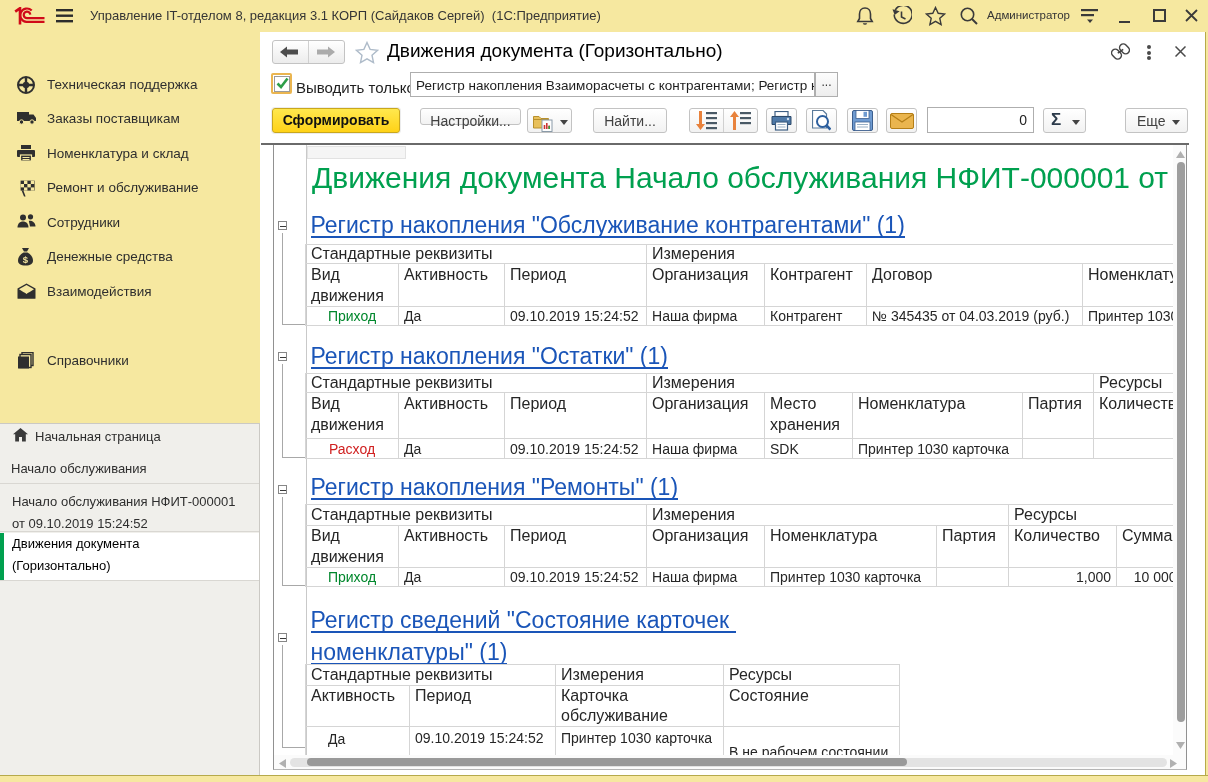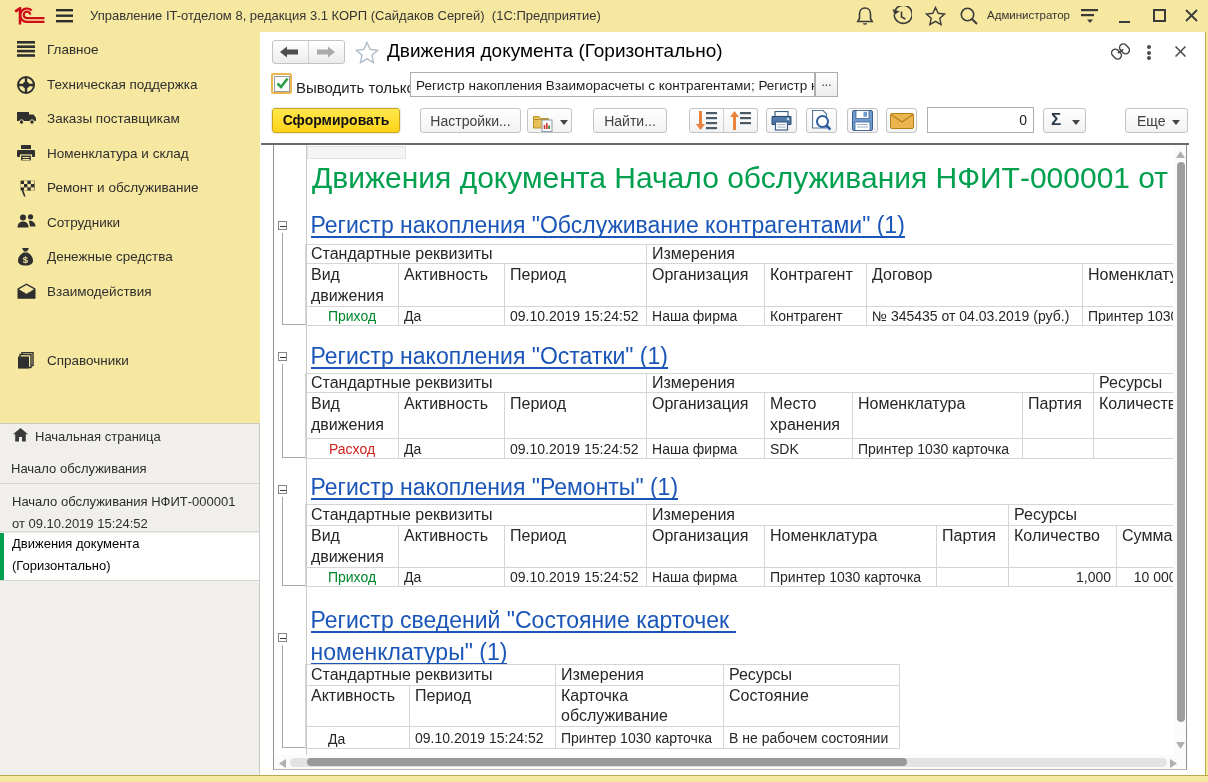--- a/index.html
+++ b/index.html
@@ -90,29 +90,20 @@
   <div class="abs" style="left:1119px;top:21px;width:11px;height:2px;background:#3a3a3a"></div>
 
   <div class="abs" style="left:1153px;top:9px;width:13px;height:13px;border:2px solid #3a3a3a"></div>
 
   <svg class="abs" style="left:1185px;top:9px" width="13" height="13" viewBox="0 0 13 13">
     <path d="M1 1 L12 12 M12 1 L1 12" stroke="#3a3a3a" stroke-width="1.8"></path>
   </svg>
 </div>
 
 <div id="sidemenu">
-  <div class="mi" style="top:1px">
-    <svg width="18" height="16" viewBox="0 0 18 16">
-        <rect y="0" width="18" height="2.6" fill="#2f2f2f"></rect>
-        <rect y="4.4" width="18" height="2.6" fill="#2f2f2f"></rect>
-        <rect y="8.8" width="18" height="2.6" fill="#2f2f2f"></rect>
-        <rect y="13.2" width="18" height="2.6" fill="#2f2f2f"></rect>
-      </svg>
-    <div class="t">Главное</div>
-  </div>
   <div class="mi" style="top:36px">
     <svg width="18" height="18" viewBox="0 0 18 18">
         <circle cx="9" cy="9" r="8" fill="none" stroke="#2f2f2f" stroke-width="2"></circle>
         <circle cx="9" cy="9" r="3.2" fill="#2f2f2f"></circle>
         <path d="M9 1 L9 6 M9 12 L9 17 M1 9 L6 9 M12 9 L17 9" stroke="#2f2f2f" stroke-width="2.4"></path>
       </svg>
     <div class="t">Техническая поддержка</div>
   </div>
   <div class="mi" style="top:70px">
     <svg width="20" height="15" viewBox="0 0 20 15">
@@ -238,21 +229,21 @@
   <svg class="abs" style="left:276px;top:77px" width="13" height="13" viewBox="0 0 13 13">
       <path d="M1.5 6.5 L5 10 L11.5 1.5" stroke="#2e9e48" stroke-width="2.6" fill="none"></path>
     </svg>
   <div class="abs" style="left:296px;top:79px;font-size:15px;color:#1e1e1e">Выводить только:</div>
   <div class="abs" style="left:410px;top:72px;width:405px;height:25px;border:1px solid #aeaeae;background:#fff;overflow:hidden">
     <div style="position:absolute;left:5px;top:5px;font-size:13.5px;color:#1e1e1e;white-space:nowrap">Регистр накопления Взаиморасчеты с контрагентами; Регистр н</div>
   </div>
   <div class="abs" style="left:815px;top:72px;width:23px;height:25px;border:1px solid #aeaeae;background:linear-gradient(#fdfdfd,#ededed);text-align:center;font-size:12px;color:#333;line-height:18px">...</div>
 
   <div class="abs" style="left:272px;top:108px;width:128px;height:25px;background:linear-gradient(#ffe84e,#ffd217);border:1px solid #c9a71c;border-radius:3px;box-shadow:0 0 0 1px #ececec;text-align:center;line-height:23px;font-size:14px;font-weight:bold;color:#111">Сформировать</div>
-  <div class="btn" style="left:420px;top:108px;width:101px;height:25px;text-align:center;line-height:23px"><span class="btxt">Настройки...</span></div>
+  <div class="btn" style="left:420px;top:108px;width:101px;height:17px;text-align:center;line-height:23px"><span class="btxt">Настройки...</span></div>
   <div class="btn" style="left:527px;top:108px;width:45px;height:25px">
     <svg class="abs" style="left:5px;top:3px" width="22" height="20" viewBox="0 0 22 20">
         <path d="M0.5 4.5 L0.5 16 L15.5 16 L15.5 6.5 L8 6.5 L6 4.5 Z" fill="#e8c05a" stroke="#b8902c" stroke-width="1"></path>
         <path d="M0.5 7.5 L15.5 7.5" stroke="#b8902c" stroke-width="1"></path>
         <rect x="9" y="8" width="10" height="11.5" fill="#fdfdfd" stroke="#8a9aa8" stroke-width="1"></rect>
         <path d="M11.5 17 L11.5 13 M13.8 17 L13.8 11 M16.2 17 L16.2 13.5" stroke="#cc3333" stroke-width="1.6"></path>
         <path d="M16.2 17 L16.2 14" stroke="#3a9a3a" stroke-width="1.6"></path>
       </svg>
     <svg class="abs" style="left:32px;top:11px" width="8" height="5" viewBox="0 0 8 5">
         <path d="M0 0 L8 0 L4 5 Z" fill="#444"></path>
@@ -462,21 +453,21 @@
     <tr class="r2b" style="height:40px">
             <td>Активность</td>
             <td>Период</td>
             <td>Карточка обслуживание</td>
             <td>Состояние</td>
           </tr>
     <tr class="dr" style="height:22px">
             <td style="padding:4px 0 0 22px">Да</td>
             <td style="padding-top:3px">09.10.2019 15:24:52</td>
             <td style="padding-top:3px">Принтер 1030 карточка</td>
-            <td style="padding-top:3px">В не рабочем состоянии</td>
+            <td style="padding-top:17px">В не рабочем состоянии</td>
           </tr>
   </tbody>
       </table>
 
   <div class="gm" style="top:76px"></div>
   <div class="abs gl" style="left:8px;top:88px;width:1px;height:92px"></div>
   <div class="abs gl" style="left:8px;top:179px;width:23px;height:1px"></div>
   <div class="gm" style="top:207px"></div>
   <div class="abs gl" style="left:8px;top:219px;width:1px;height:94px"></div>
   <div class="abs gl" style="left:8px;top:312px;width:23px;height:1px"></div>

